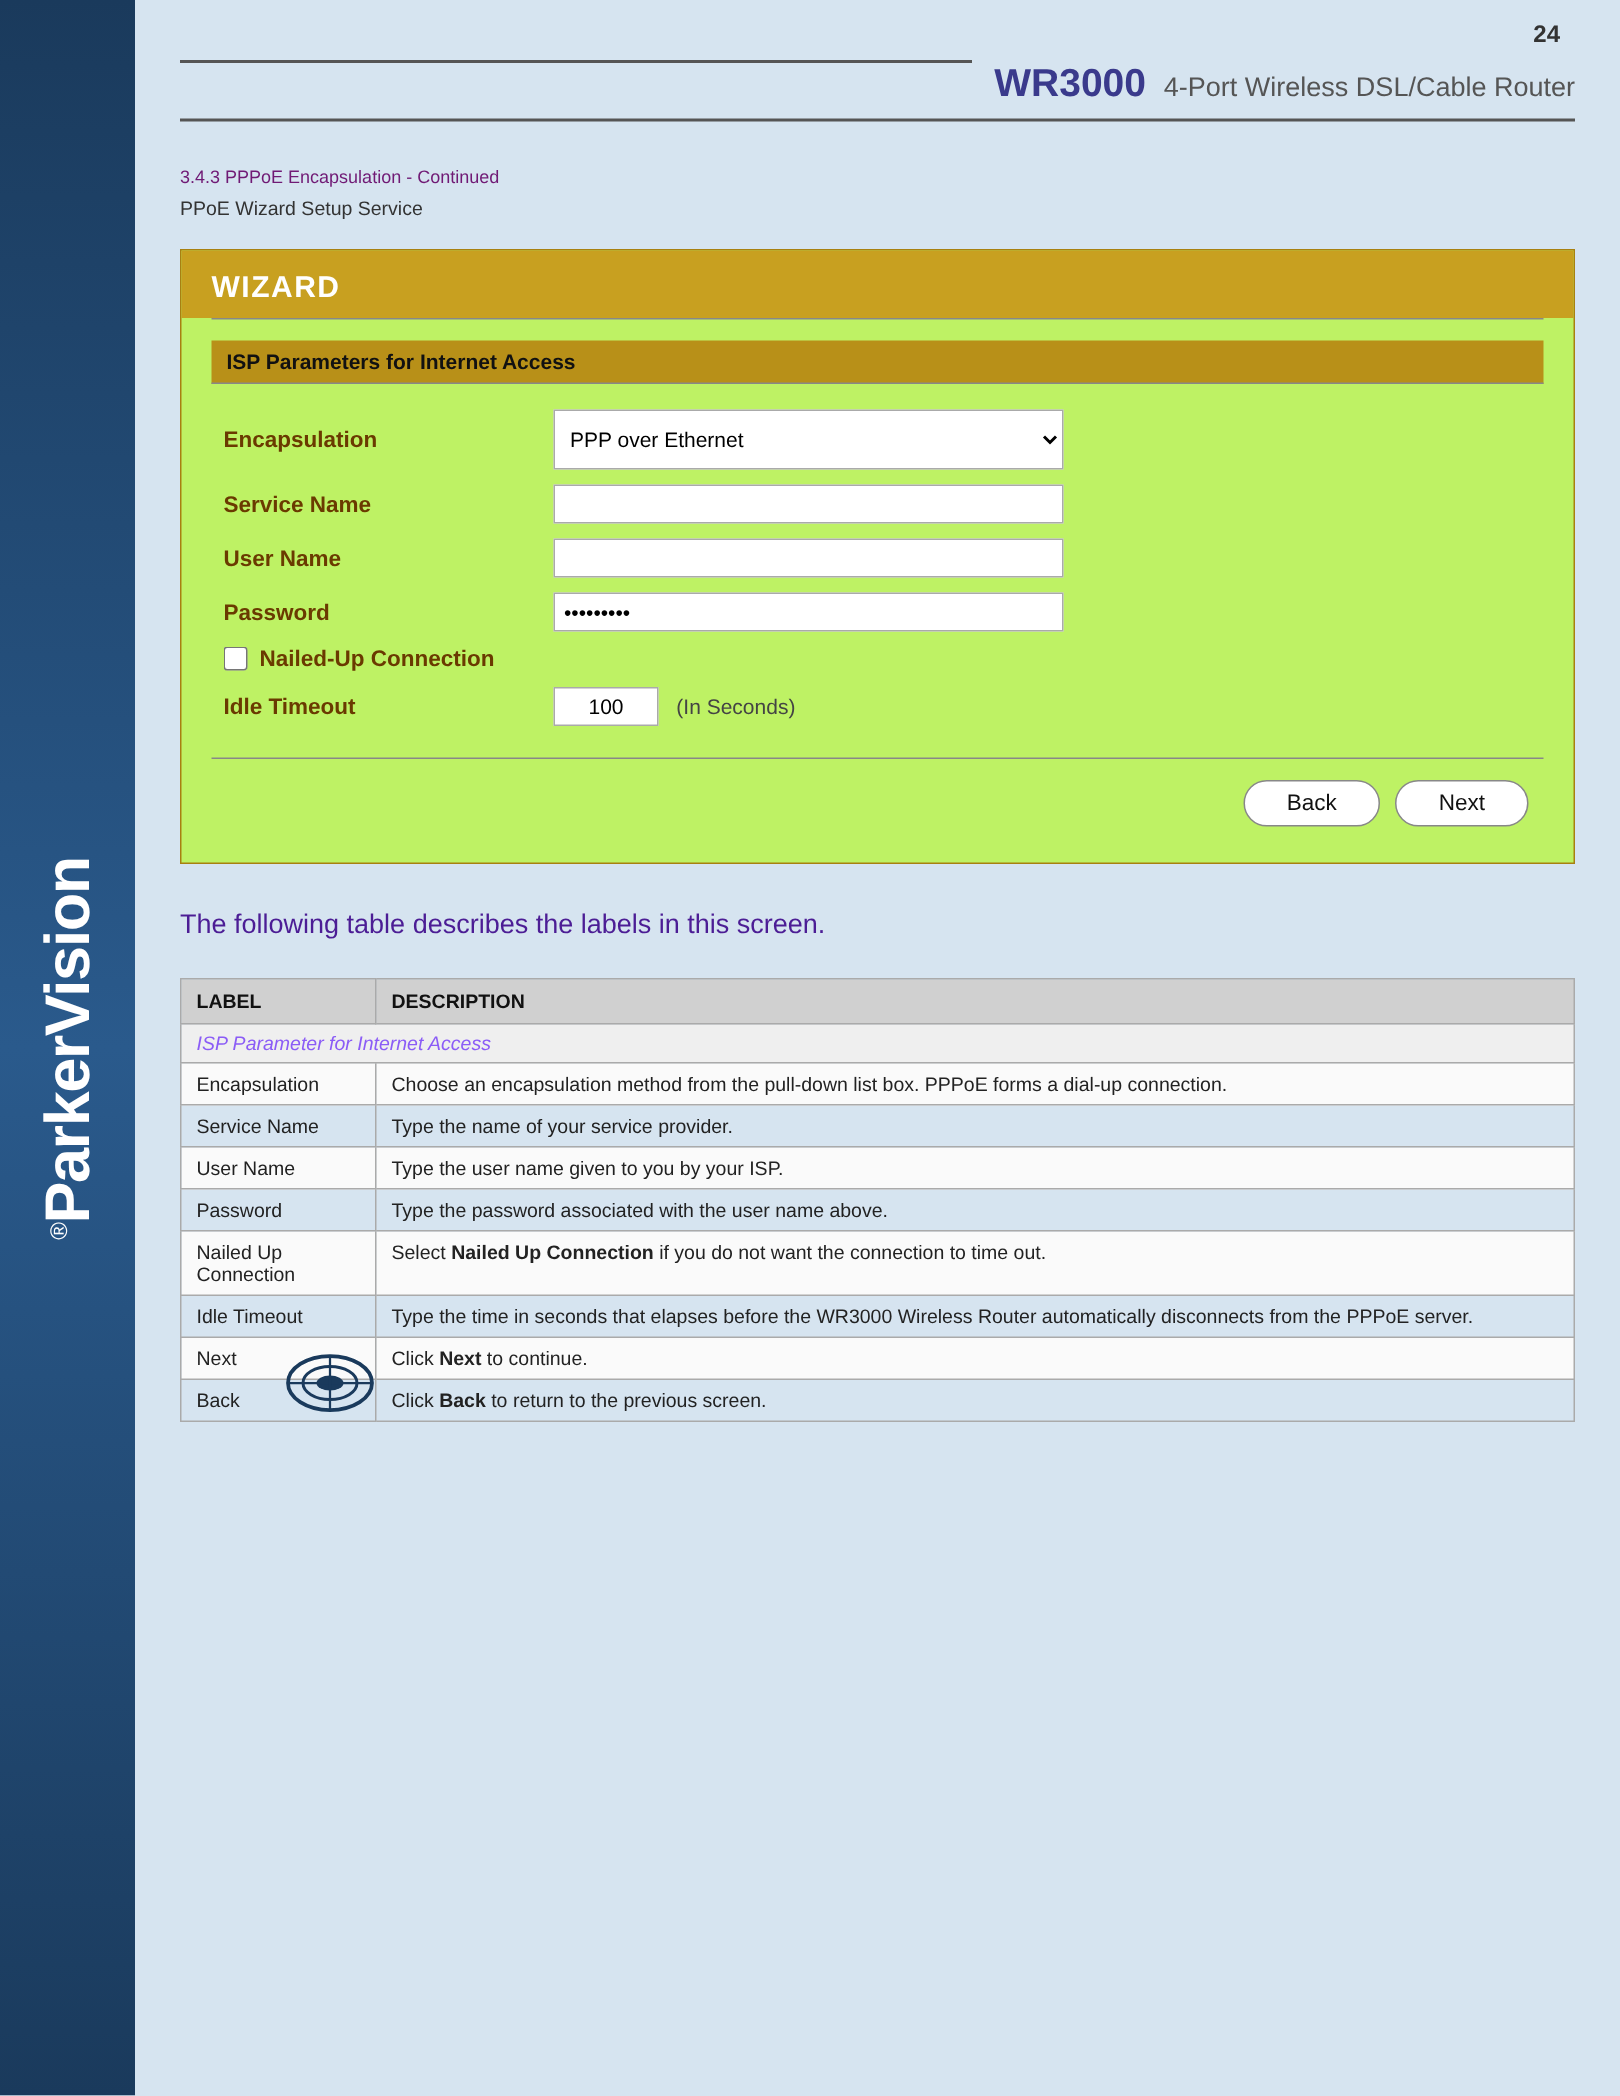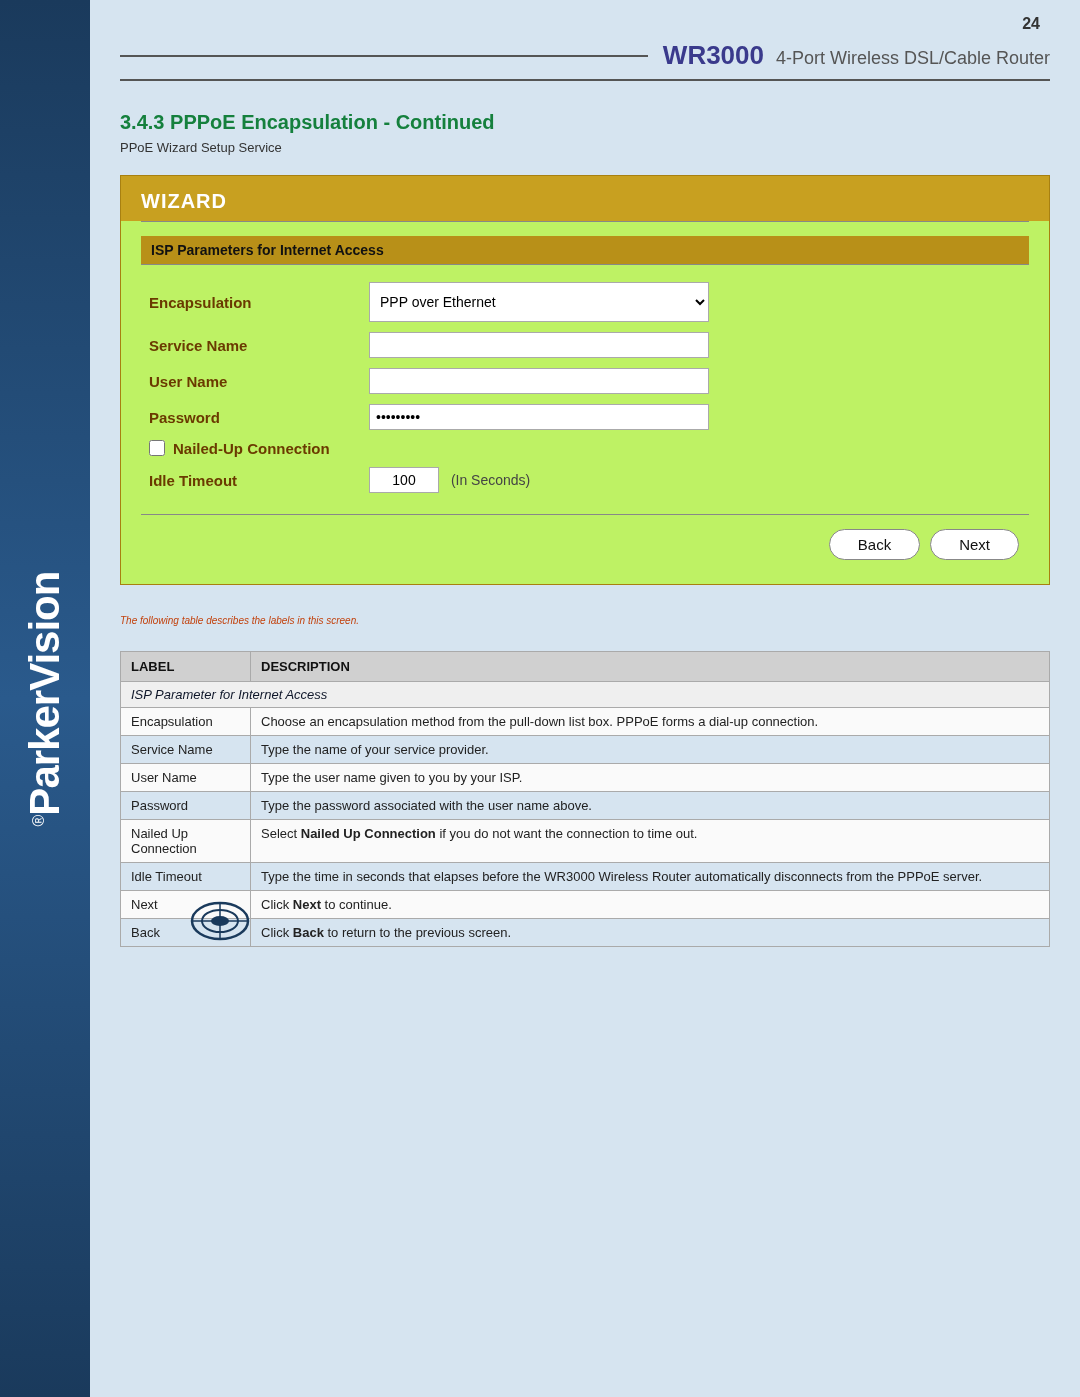--- a/index.html
+++ b/index.html
@@ -48,39 +48,38 @@
       top: 15px;
       right: 40px;
       font-size: 16px;
       font-weight: bold;
       color: #333;
     }
 
     
     .page-header {
       display: flex;
-      align-items: center;
       padding-top: 20px;
       margin-bottom: 30px;
       border-bottom: 2px solid #555;
       padding-bottom: 8px;
     }
     .header-line {
       flex: 1;
       height: 2px;
       background: #555;
       margin-right: 15px;
     }
 
     
     .section-heading {
-      font-weight: bold;
-      font-size: 20px;
+      font-weight: normal;
+      font-size: 12px;
       margin-bottom: 6px;
-      color: #15803d;
+      color: #701a75;
     }
     .section-subheading {
       font-size: 13px;
       color: #333;
       margin-bottom: 20px;
     }
 
     
     .wizard-box {
       background: #bef264;
@@ -195,23 +194,22 @@
       border-radius: 20px;
       padding: 6px 28px;
       font-size: 15px;
       cursor: pointer;
       color: #111;
       font-weight: normal;
     }
 
     
     .description-para {
-      font-style: italic;
-      font-size: 10px;
-      color: #c2410c;
+      font-size: 18px;
+      color: #4c1d95;
       margin-bottom: 18px;
     }
 
     
     .desc-table {
       width: 100%;
       border-collapse: collapse;
       border: 1px solid #aaa;
       font-size: 13px;
       margin-top: 25px;
@@ -226,21 +224,21 @@
       color: #111;
     }
     .desc-table td {
       border: 1px solid #aaa;
       padding: 6px 10px;
       vertical-align: top;
     }
     .desc-table tr.group-header td {
       background: #efefef;
       font-style: italic;
-      color: #0f172a;
+      color: #8b5cf6;
       padding: 5px 10px;
     }
     .desc-table tr:nth-child(even) td {
       background: #fafafa;
     }
     .label-col {
       width: 130px;
       font-weight: normal;
     }
 

